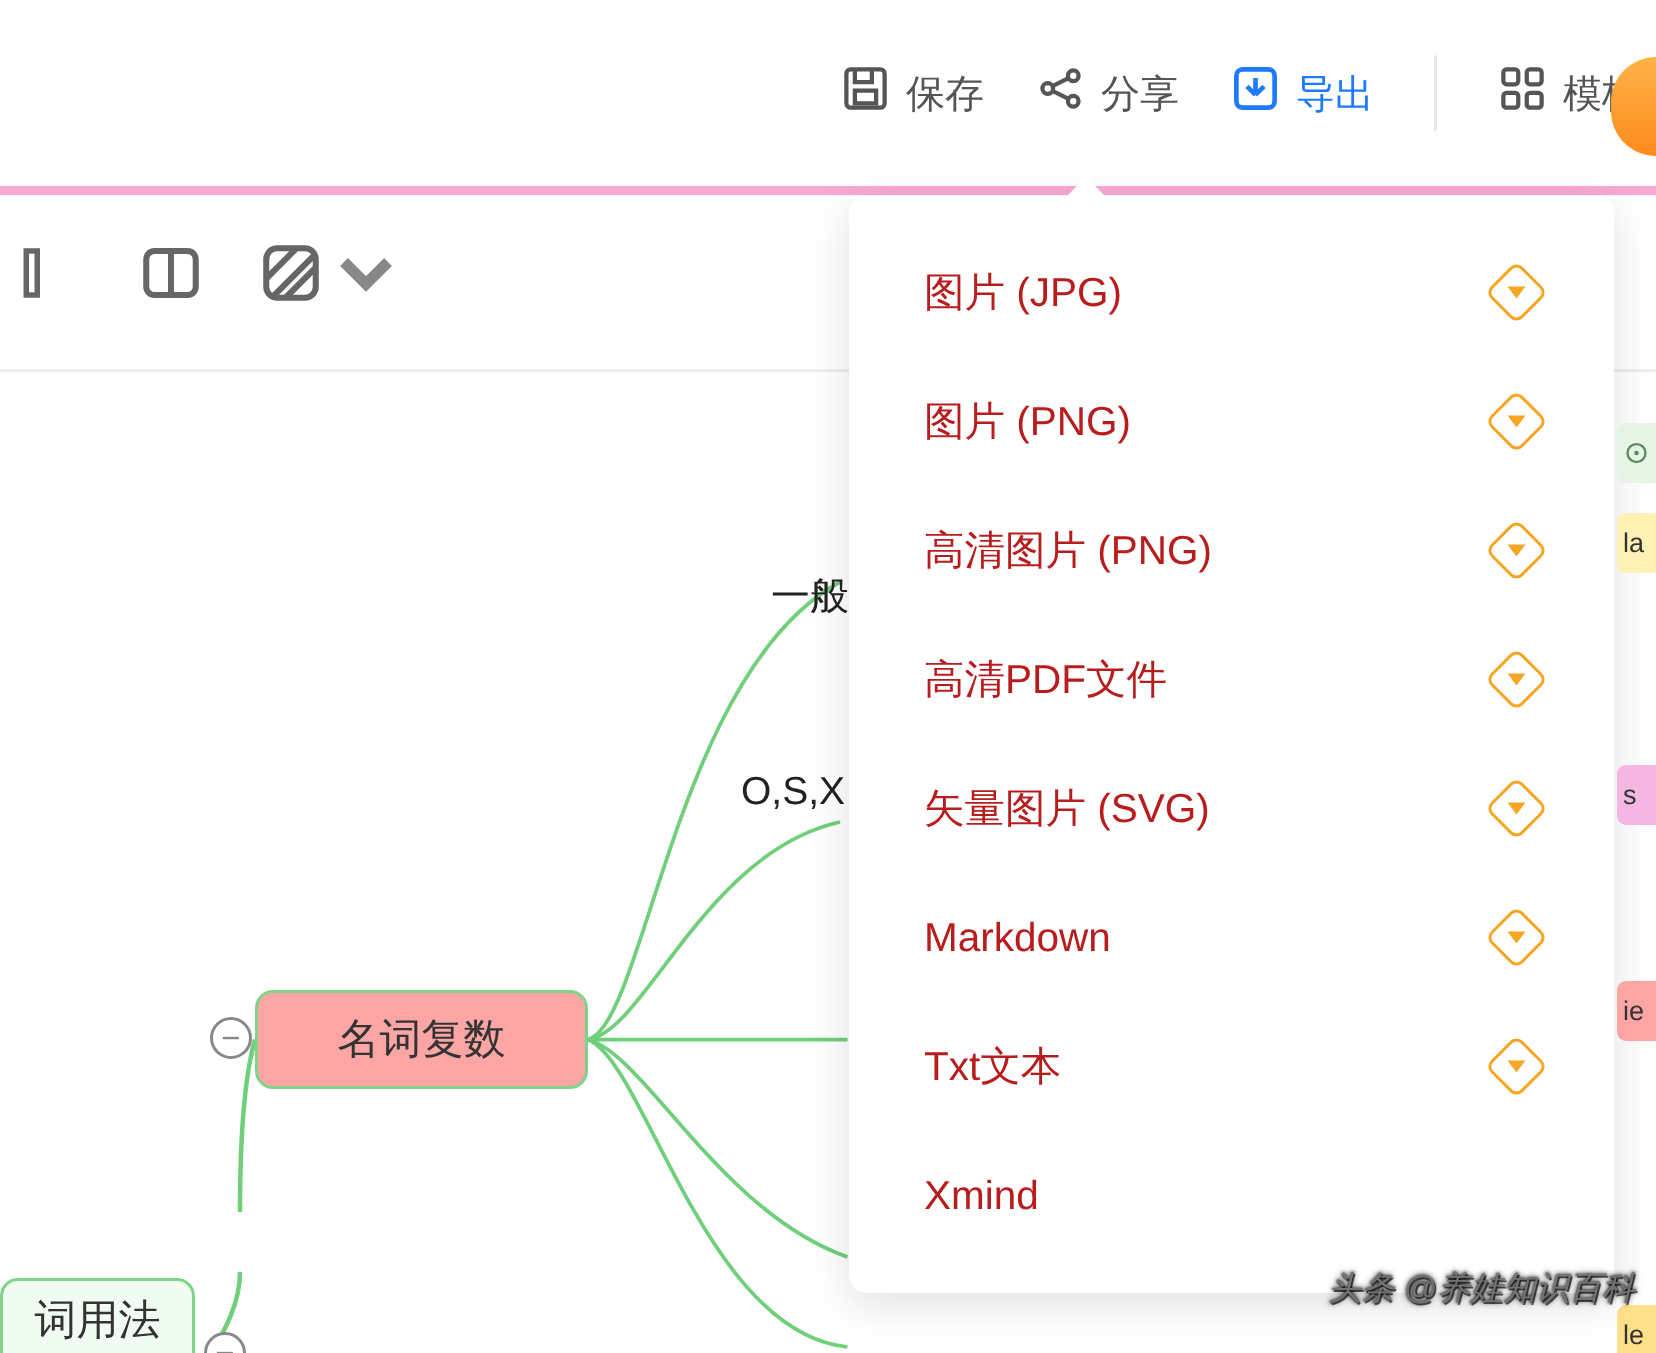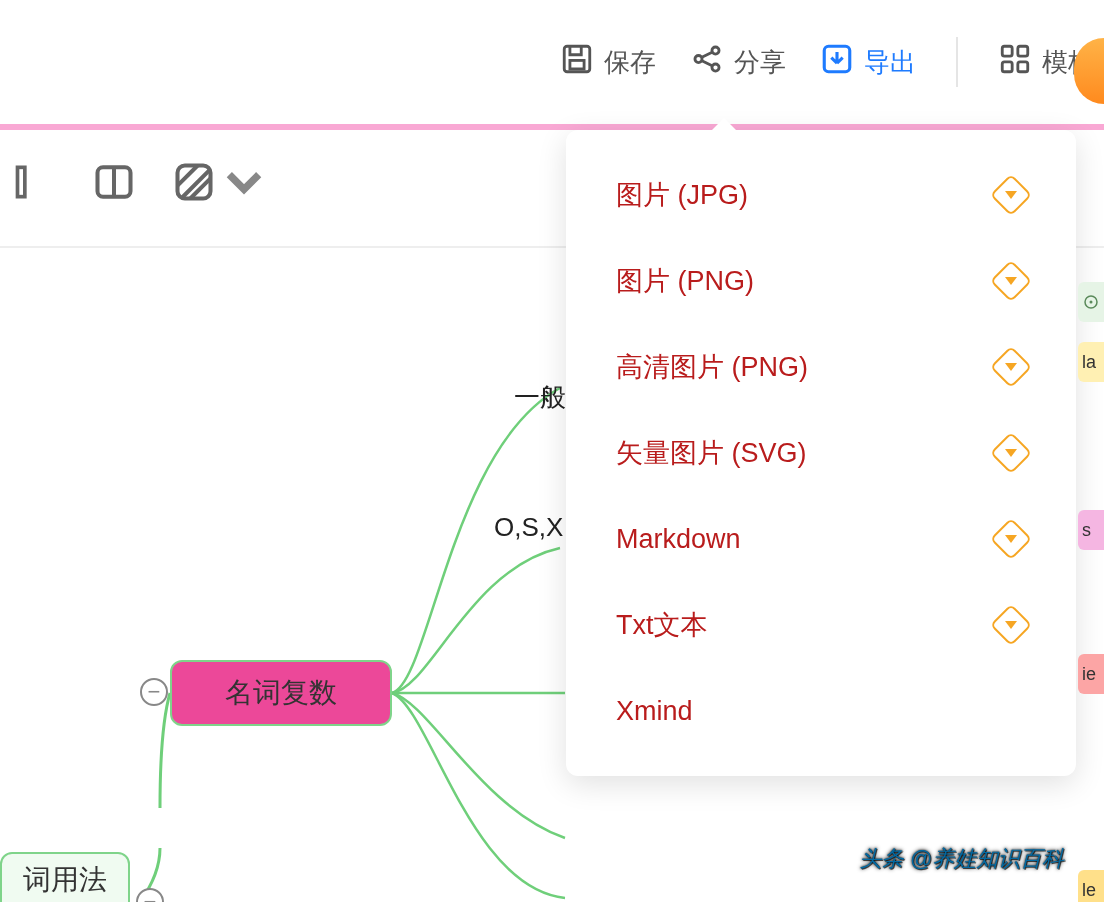--- a/index.html
+++ b/index.html
@@ -59,21 +59,21 @@
   
   .canvas {
     position: absolute;
     left: 0; top: 248px; right: 0; bottom: 0;
     overflow: hidden;
   }
   .node-child {
     position: absolute;
     left: 170px; top: 660px;
     width: 222px; height: 66px;
-    background: #ec4899;
+    background: #fca5a5;
     border: 2px solid #7fd48a;
     border-radius: 12px;
     color: #333;
     font-size: 28px;
     display: flex; align-items: center; justify-content: center;
   }
   .node-bottom {
     position: absolute;
     left: 0; bottom: -6px;
     width: 130px; height: 56px;
@@ -138,22 +138,22 @@
 
   
   .peek { position:absolute; right:0; width:26px; height:40px; border-radius:6px 0 0 6px; display:flex; align-items:center; justify-content:flex-start; padding-left:4px; font-size:18px; color:#333;margin-left:40px; }
   .peek.p1 { top:282px; background:#e6f4e6; }
   .peek.p2 { top:342px; background:#fff0b3; }
   .peek.p3 { top:510px; background:#f5b6e2; }
   .peek.p4 { top:654px; background:#fca5a5; }
   .peek.p5 { top:870px; background:#ffe08a; }
 
   .watermark {
-    position:absolute; right:40px; bottom:28px;
-    font-size:22px; color:#0369a1;
+    position:absolute; right:14px; bottom:28px;
+    font-size:22px; color:#737373;
     text-shadow: 0 0 2px #000, 0 0 4px #000, 1px 1px 0 rgba(0,0,0,.6);
     font-style: italic;
   }
 </style>
 </head>
 <body>
 
 <div class="top-toolbar">
   <div class="tb-btn">
     <span>
@@ -260,20 +260,24 @@
   </div>
   <div class="exp-item">
     <span>图片 (PNG)</span>
     <span class="crown"></span>
   </div>
   <div class="exp-item">
     <span>高清图片 (PNG)</span>
     <span class="crown"></span>
   </div>
   <div class="exp-item">
+    <span>高清PDF文件</span>
+    <span class="crown"></span>
+  </div>
+  <div class="exp-item">
     <span>矢量图片 (SVG)</span>
     <span class="crown"></span>
   </div>
   <div class="exp-item">
     <span>Markdown</span>
     <span class="crown"></span>
   </div>
   <div class="exp-item">
     <span>Txt文本</span>
     <span class="crown"></span>

